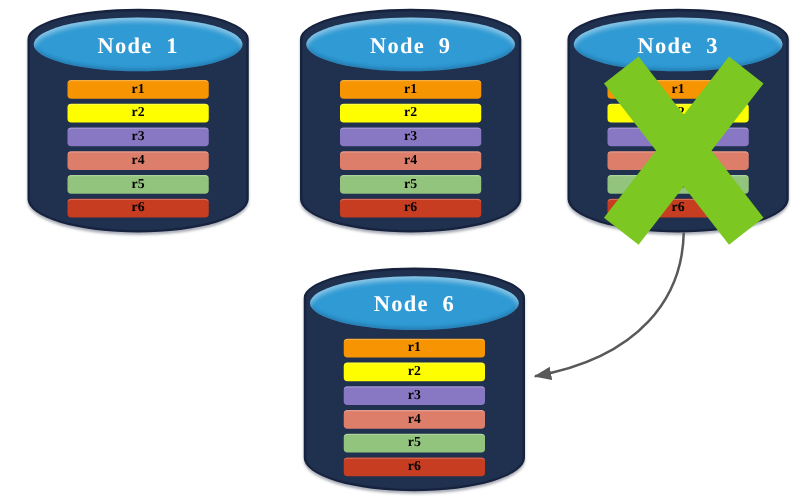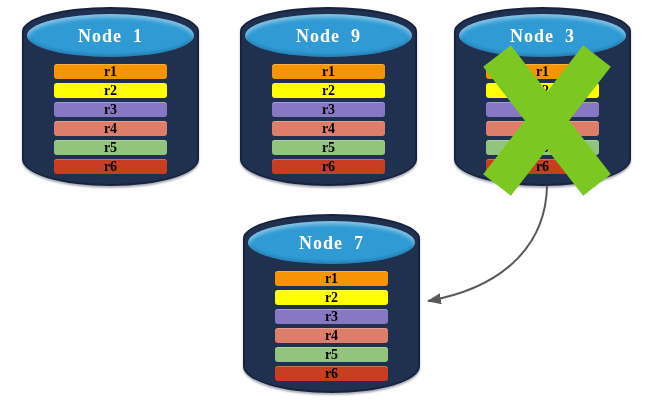--- a/index.html
+++ b/index.html
@@ -28,21 +28,21 @@
     color:#ffffff; font-weight:bold; font-size:18px; letter-spacing:1px;
     white-space:pre; text-align:center; line-height:1;
   }
   .rows { position:absolute; top:57px; left:32px; width:113px; }
   .row {
     height:15px; margin-bottom:4px; border-radius:3px;
     display:flex; align-items:center; justify-content:center;
     box-shadow:inset 0 1px 0 rgba(255,255,255,0.25);
   }
   .row-label {
-    color:#000000; font-weight:bold; font-size:14px; line-height:1;text-align:center;
+    color:#000000; font-weight:bold; font-size:11px; line-height:1;text-align:center;
   }
   .overlay { position:absolute; left:0; top:0; z-index:10; pointer-events:none; }
   .xline { stroke-width:35; stroke-linecap:butt; }
   .arrowline { stroke-width:2; fill:none; }
 </style>
 </head>
 <body>
 
 <div class="canvas">
 
@@ -123,21 +123,21 @@
         </div>
       <div class="row" style="background-color: rgb(198, 61, 34);">
           <span class="row-label">r6</span>
         </div>
     </div>
   </div>
 
   <div class="node" style="left:243px; top:214px;">
     <div class="cyl-body" style="background-color: rgb(32, 48, 79);"></div>
     <div class="cyl-top" style="background-color: rgb(47, 154, 212);">
-      <div class="node-title">Node  7</div>
+      <div class="node-title">Node  6</div>
     </div>
     <div class="rows">
       <div class="row" style="background-color: rgb(247, 148, 1);">
           <span class="row-label">r1</span>
         </div>
       <div class="row" style="background-color: rgb(254, 254, 0);">
           <span class="row-label">r2</span>
         </div>
       <div class="row" style="background-color: rgb(136, 120, 195);">
           <span class="row-label">r3</span>

